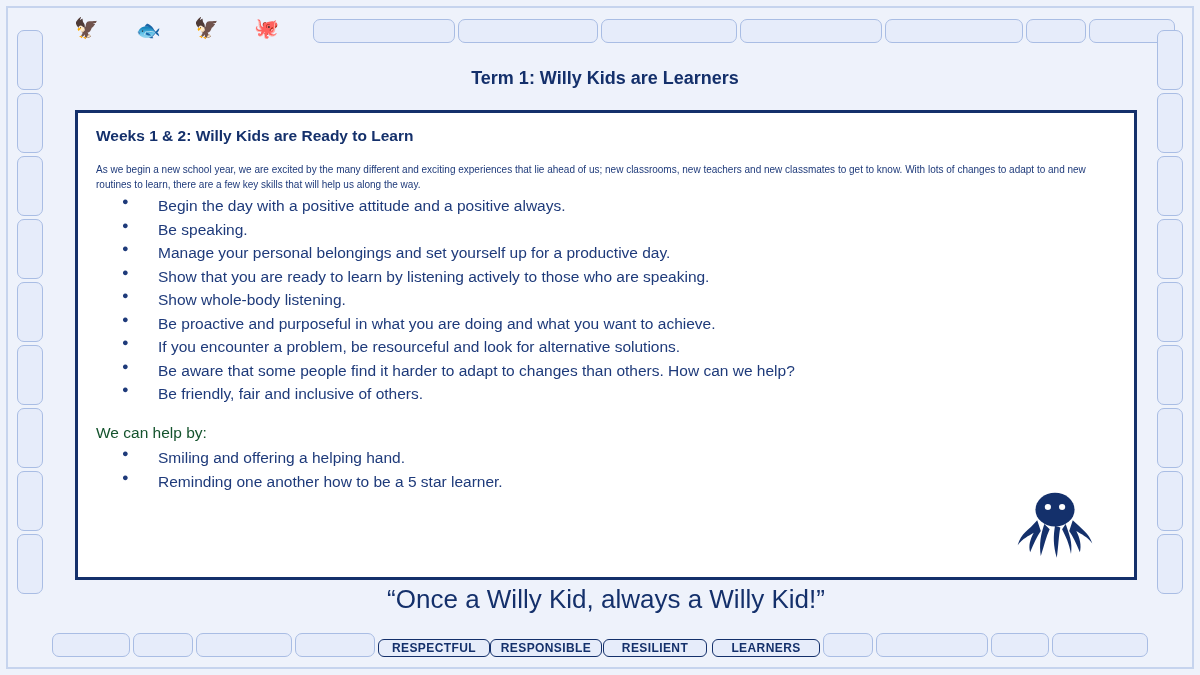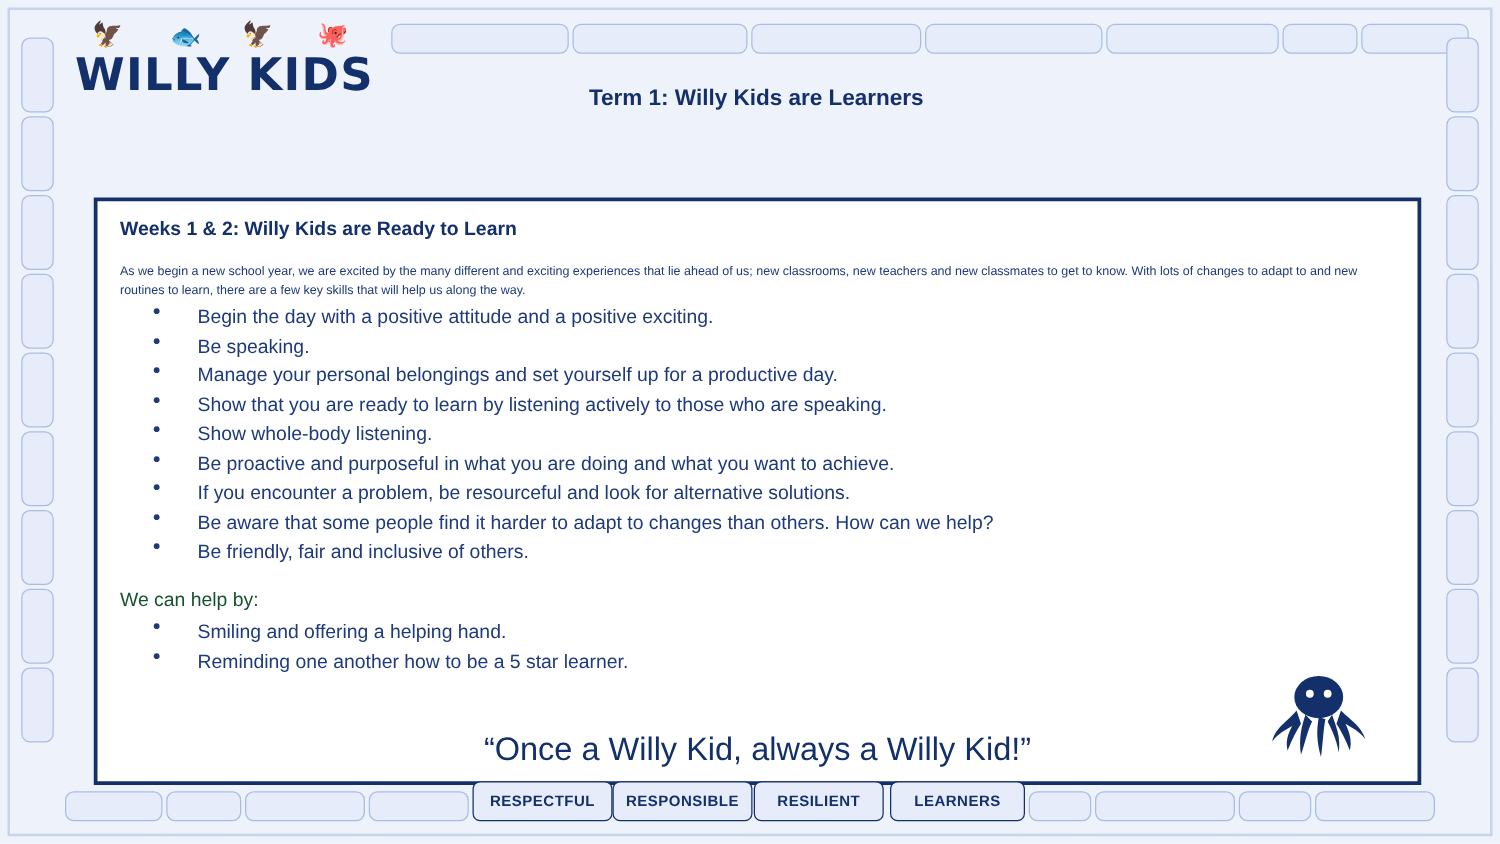--- a/index.html
+++ b/index.html
@@ -88,21 +88,20 @@
   #card {
     position: absolute;
     left: 75px;
     top: 110px;
     width: 1062px;
     height: 470px;
     background: #ffffff;
     border: 3px solid #14306b;
     box-sizing: border-box;
     padding: 14px 18px 0 18px;
-    margin-top: 48px;
   }
   #card-heading {
     font-weight: bold;
     font-size: 15.5px;
     color: #14306b;
     margin: 0 0 18px 0;
   }
   #intro {
     font-size: 10px;
     line-height: 1.45;
@@ -153,21 +152,21 @@
     text-align: center;
     font-size: 26px;
     color: #14306b;
     font-family: Liberation Sans, sans-serif;
   }
 
   
   .value-tab {
     position: absolute;
     bottom: 18px;
-    height: 32px;
+    height: 18px;
     background: #e6ecfa;
     border: 1.5px solid #14306b;
     border-radius: 6px;
     box-sizing: border-box;
     color: #14306b;
     font-weight: bold;
     font-size: 12px;
     letter-spacing: 0.4px;
     display: flex;
     align-items: center;
@@ -214,30 +213,29 @@
       <div class="tab tab-right" style="top: 408px; height: 60px;"></div>
       <div class="tab tab-right" style="top: 471px; height: 60px;"></div>
       <div class="tab tab-right" style="top: 534px; height: 60px;"></div>
     </div>
 
   <div id="logo">
     <span class="logo-critter" style="left:20px; top:0px;">🦅</span>
     <span class="logo-critter" style="left:82px; top:2px;">🐟</span>
     <span class="logo-critter" style="left:140px; top:0px;">🦅</span>
     <span class="logo-critter" style="left:200px; top:0px;">🐙</span>
-    <div id="logo-text">WILLY KIDS</div>
   </div>
 
   <div id="title">Term 1: Willy Kids are Learners</div>
 
   <div id="card">
     <div id="card-heading">Weeks 1 &amp; 2: Willy Kids are Ready to Learn</div>
     <p id="intro">As we begin a new school year, we are excited by the many different and exciting experiences that lie ahead of us; new classrooms, new teachers and new classmates to get to know. With lots of changes to adapt to and new routines to learn, there are a few key skills that will help us along the way.</p>
     <ul class="bullets" id="skills-list">
-        <li>Begin the day with a positive attitude and a positive exciting.</li>
+        <li>Begin the day with a positive attitude and a positive always.</li>
         <li>Be speaking.</li>
         <li>Manage your personal belongings and set yourself up for a productive day.</li>
         <li>Show that you are ready to learn by listening actively to those who are speaking.</li>
         <li>Show whole-body listening.</li>
         <li>Be proactive and purposeful in what you are doing and what you want to achieve.</li>
         <li>If you encounter a problem, be resourceful and look for alternative solutions.</li>
         <li>Be aware that some people find it harder to adapt to changes than others. How can we help?</li>
         <li>Be friendly, fair and inclusive of others.</li>
       </ul>
     <p id="help-lead">We can help by:</p>

